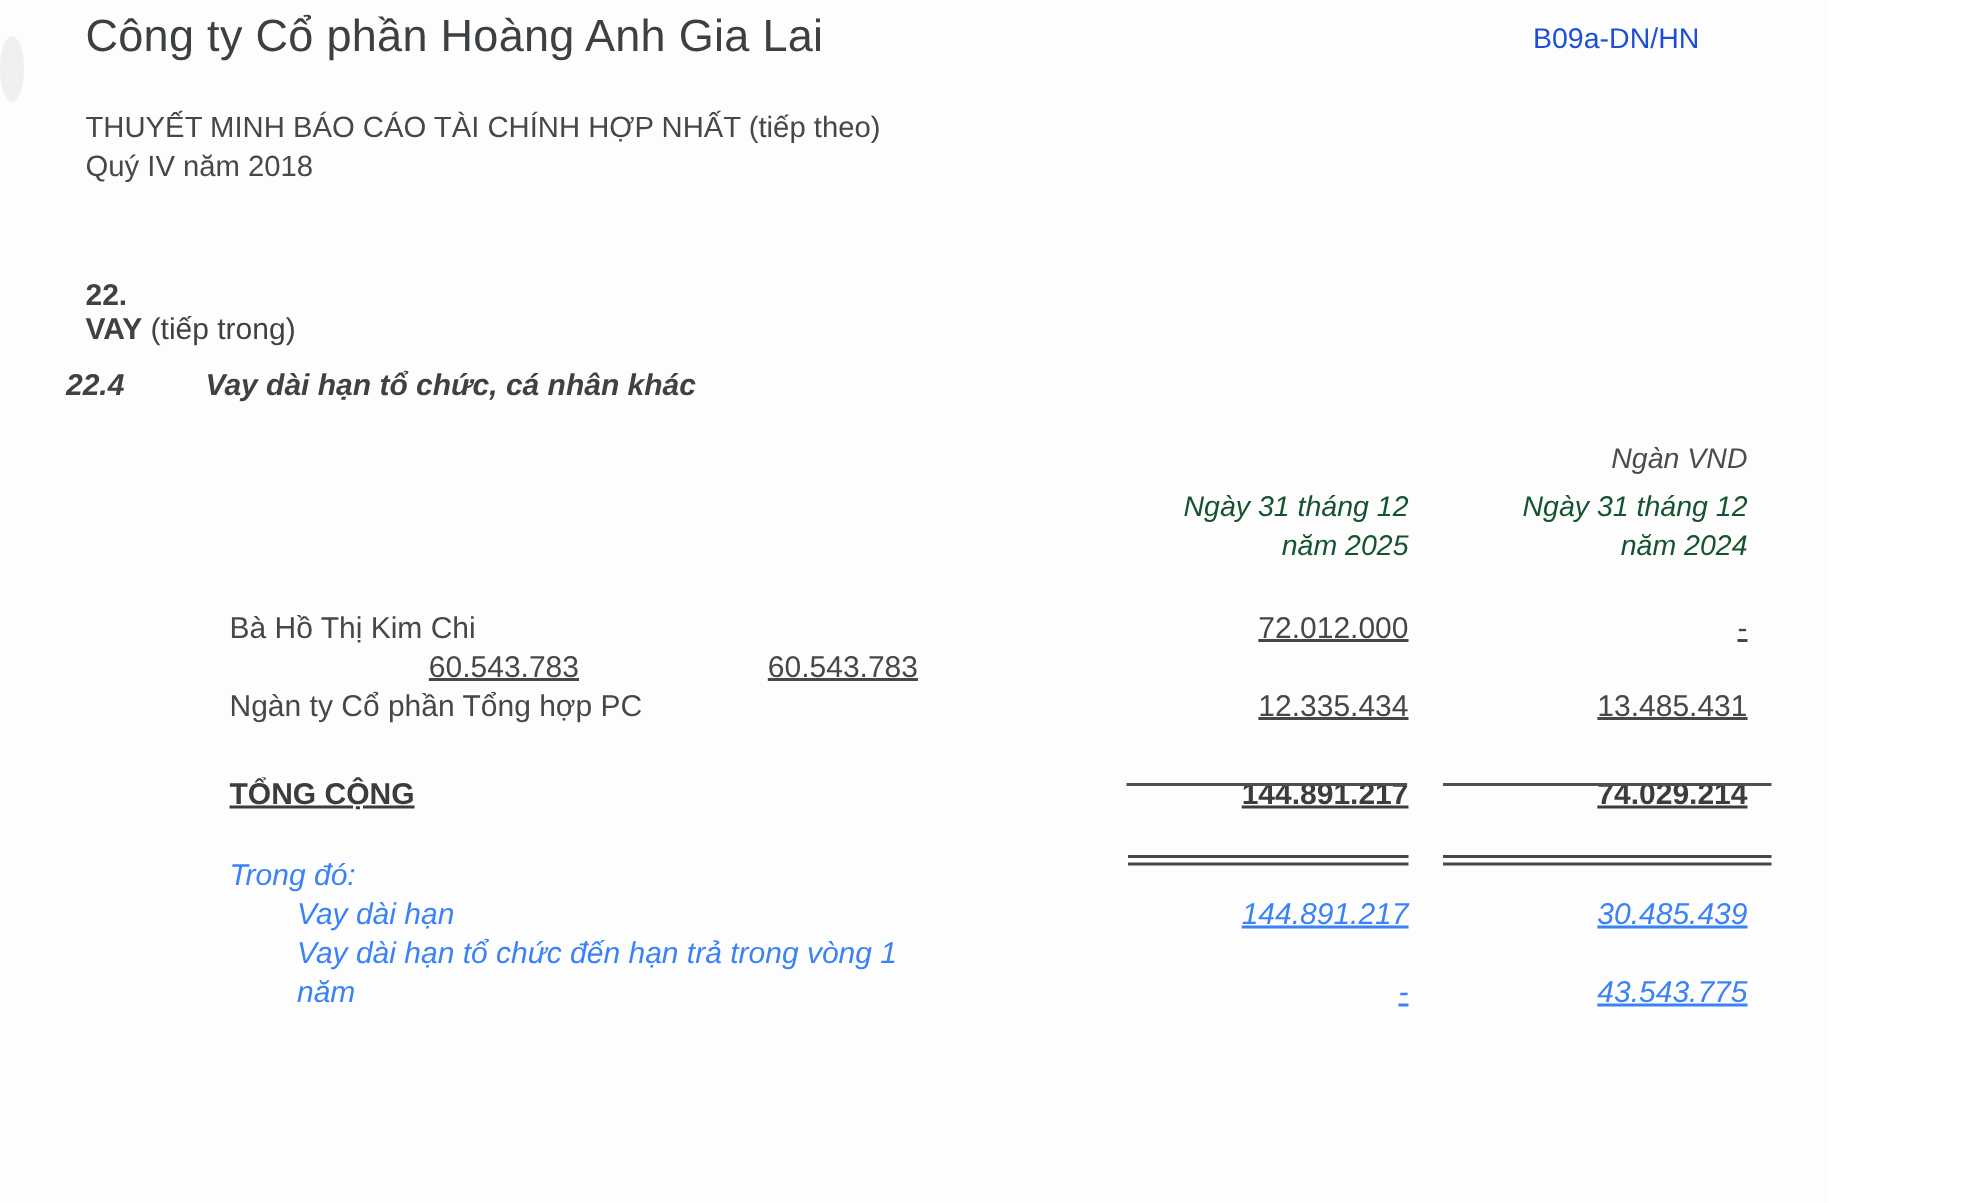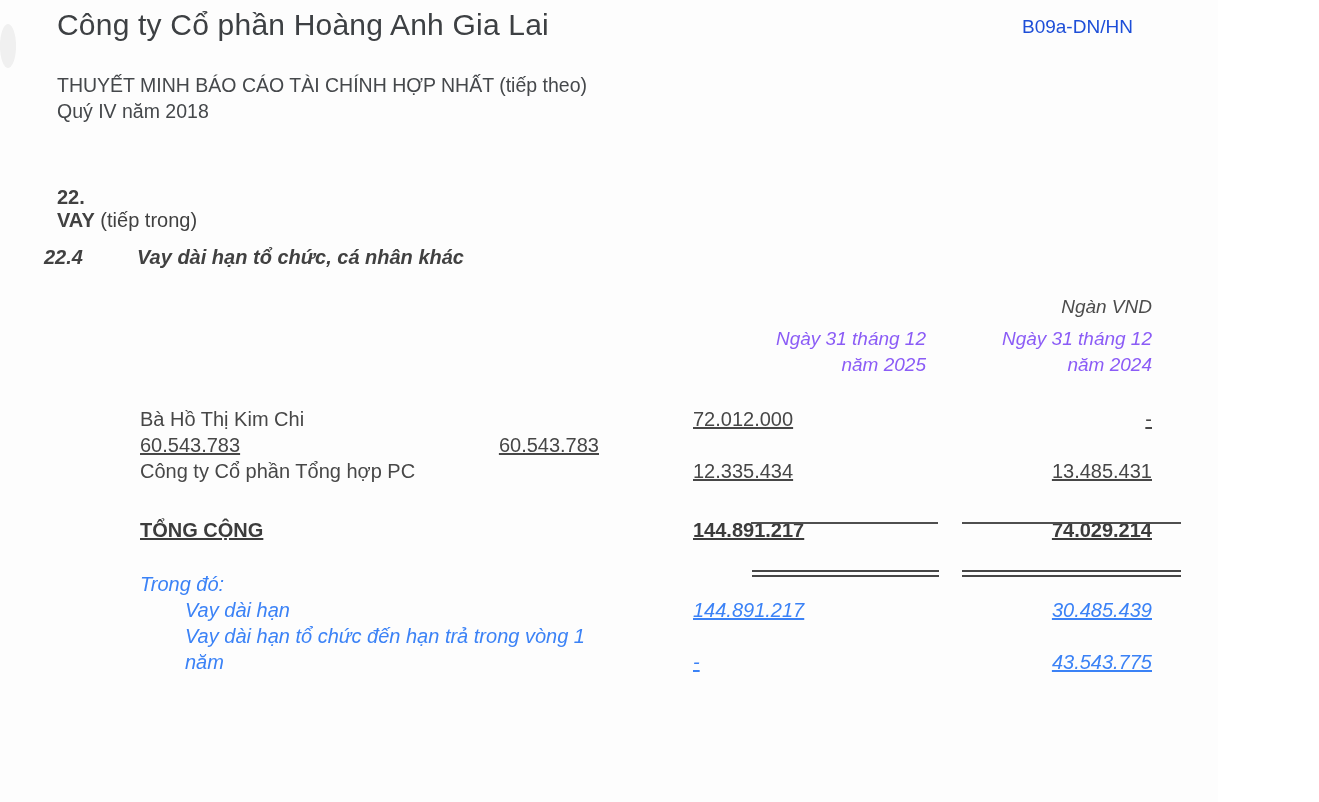--- a/index.html
+++ b/index.html
@@ -13,28 +13,28 @@
   .form-code{position:absolute; left:1022px; top:16px; font-size:19px; color:#1d4ed8;}
   .subtitle{position:absolute; left:57px; top:72px; font-size:19.5px; line-height:26px; color:#45484b;}
   
   .sec{position:absolute; left:57px; top:186px; display:flex; font-size:20px; color:#414141;flex-direction:column;}
   .sec .num{width:93px; font-weight:bold;}
   .sec .t b{font-weight:bold;}
   .subsec{position:absolute; left:44px; top:246px; display:flex; font-size:20px;
     font-weight:bold; font-style:italic; color:#414141;}
   .subsec .num{width:93px;}
   
-  .tbl{position:absolute; left:140px; top:296px; width:1012px; font-size:20px; color:#474747;}
+  .tbl{position:absolute; left:153px; top:296px; width:1012px; font-size:20px; color:#474747;}
   .unit-row{text-align:right; font-style:italic; font-size:19px; height:26px; color:#4c4c4c;}
-  .chead{display:flex; margin-top:4px; font-style:italic; font-size:19px; line-height:26px; color:#8b5cf6;}
+  .chead{display:flex; margin-top:4px; font-style:italic; font-size:19px; line-height:26px; color:#14532d;}
   .cl{width:553px;} .cv1{width:233px; text-align:right;} .cv2{width:226px; text-align:right;}
   .trow{display:flex; align-items:flex-end; line-height:26px;text-decoration:underline;}
   .r1{margin-top:28px;}
   .lbl{width:553px;} .lbl-in{display:inline-block; max-width:470px;}
-  .v1{width:233px; } .v2{width:226px; text-align:right;}
+  .v1{width:233px; text-align:right;} .v2{width:226px; text-align:right;}
   .total-row{margin-top:33px; font-weight:bold; color:#3c3c3c; line-height:26px;}
   .brk{margin-top:28px; font-style:italic; color:#3b82f6;}
   .brk-head{line-height:26px;}
   .brk .lbl{padding-left:45px; box-sizing:border-box;}
   .lbl-in2{display:inline-block; max-width:430px;}
   
   .rule{position:absolute; background:#4f4f4f; height:2px;}
   .rule-s1{left:751px; top:522px; width:187px;}
   .rule-s2{left:962px; top:522px; width:219px;}
   .druled{position:absolute; height:7px; border-top:2px solid #474747; border-bottom:2px solid #474747; box-sizing:border-box;}
@@ -97,21 +97,21 @@
       <div class="v1">72.012.000</div>
       <div class="v2">-</div>
     </div>
 
     <div class="trow">
       <div class="v1">60.543.783</div>
       <div class="v2">60.543.783</div>
     </div>
 
     <div class="trow">
-      <div class="lbl"><span class="lbl-in">Công ty Cổ phần Tổng hợp PC</span></div>
+      <div class="lbl"><span class="lbl-in">Ngàn ty Cổ phần Tổng hợp PC</span></div>
       <div class="v1">12.335.434</div>
       <div class="v2">13.485.431</div>
     </div>
 
     <div class="trow total-row">
       <div class="lbl">TỔNG CỘNG</div>
       <div class="v1">144.891.217</div>
       <div class="v2">74.029.214</div>
     </div>
 

